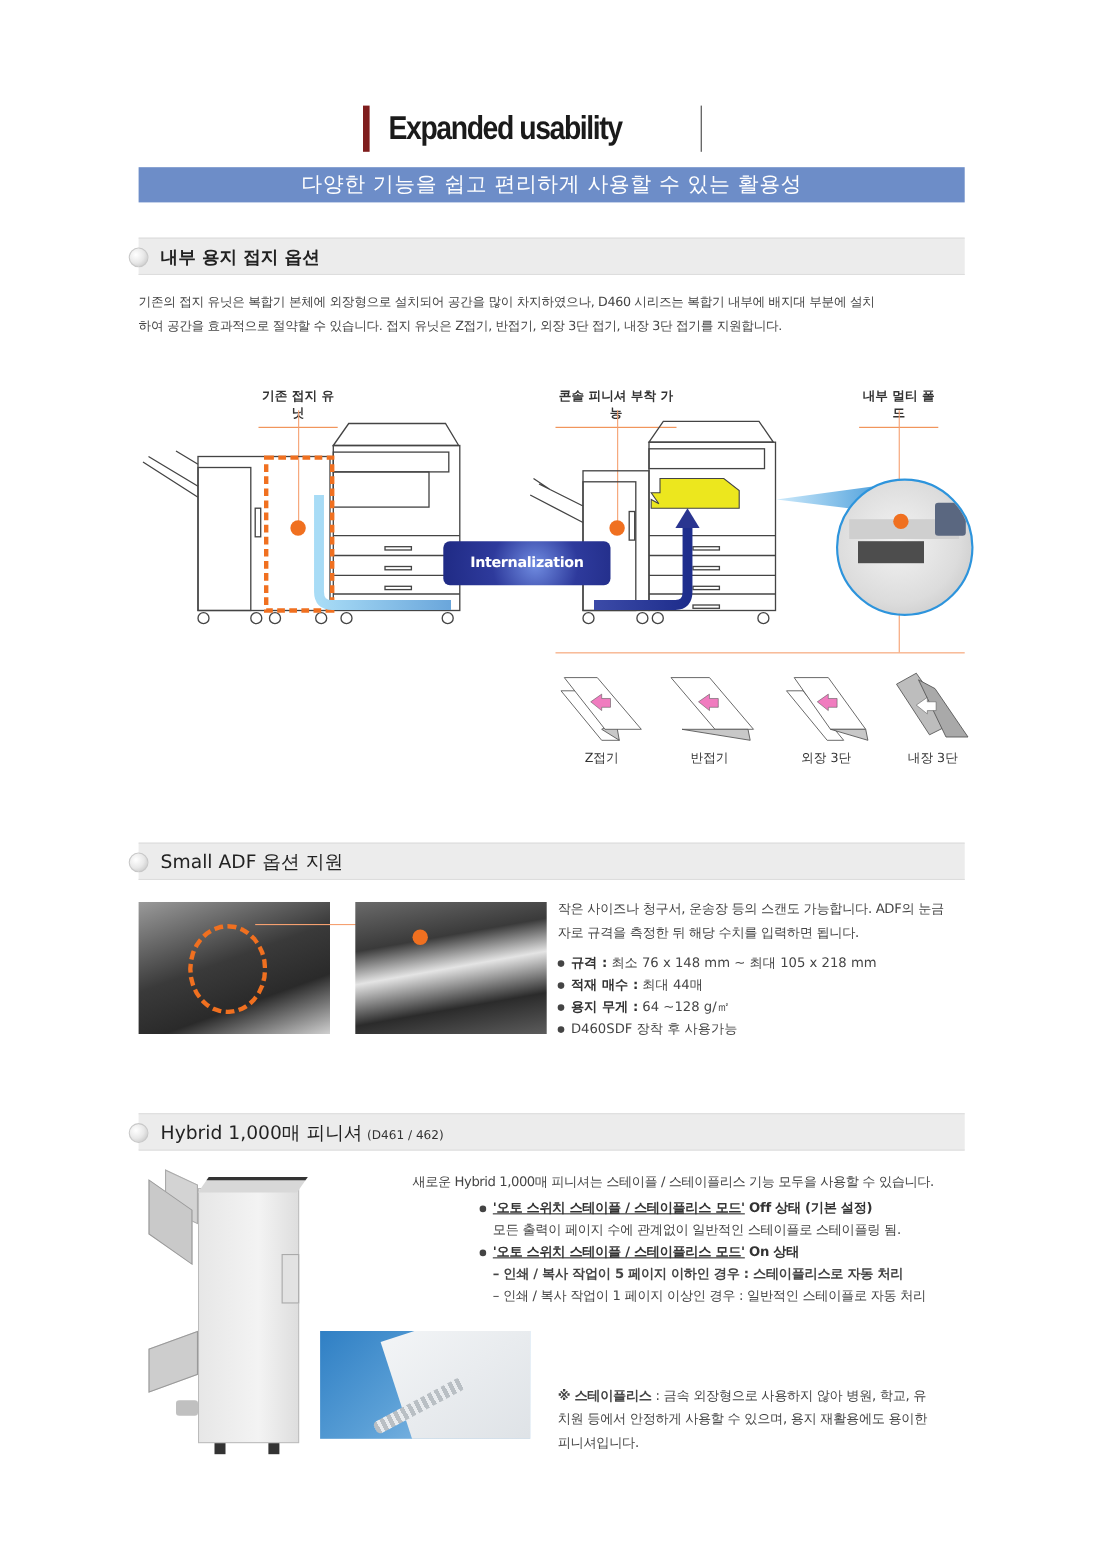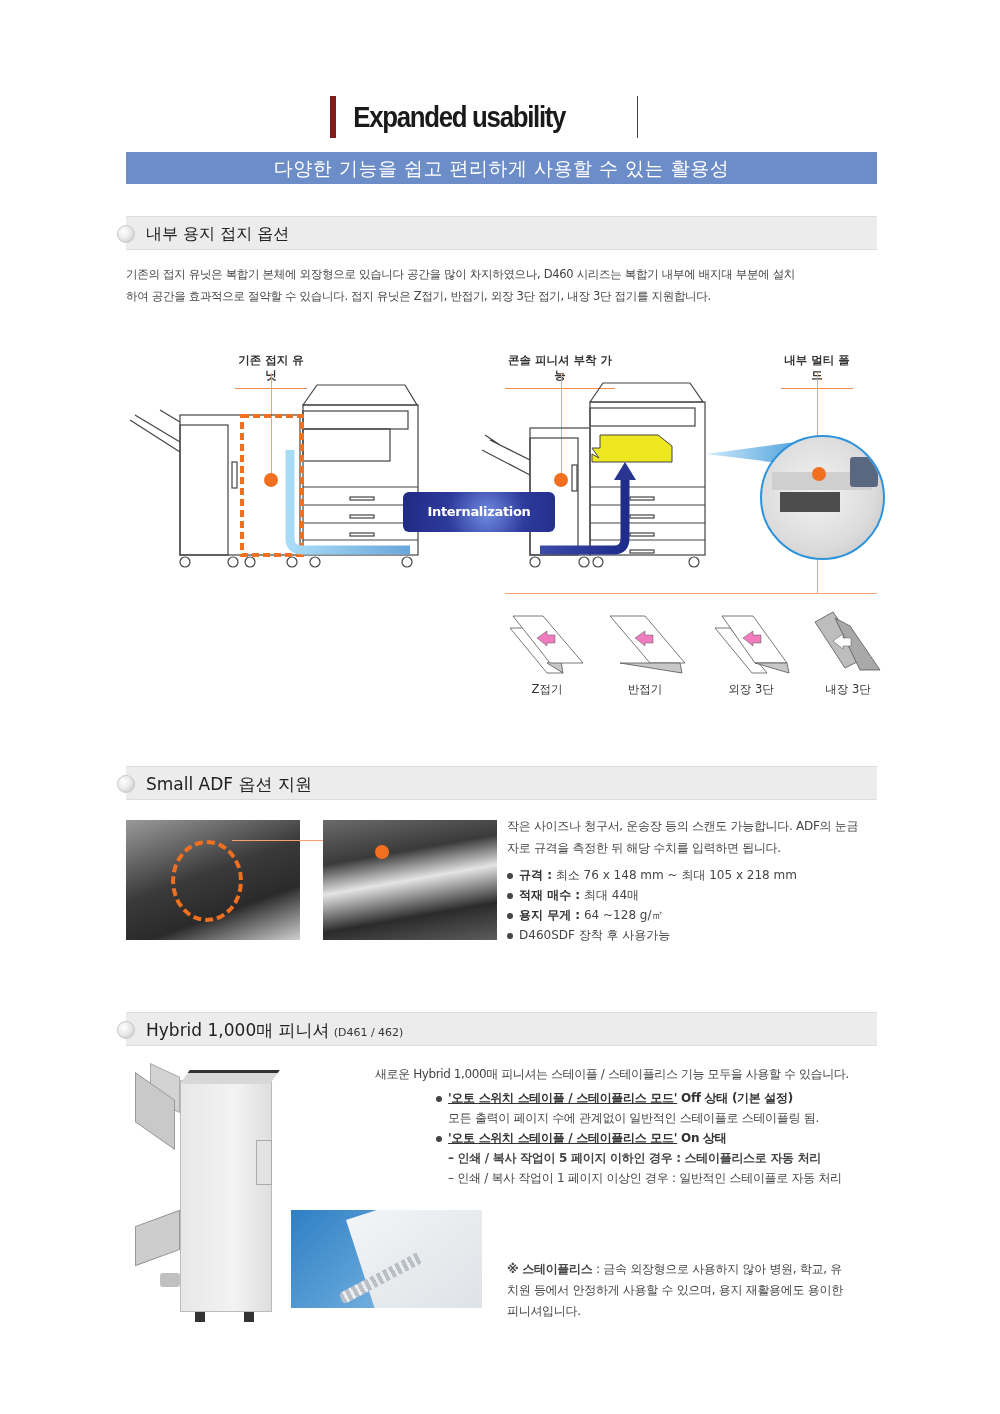--- a/index.html
+++ b/index.html
@@ -7,21 +7,21 @@
   .abs { position: absolute; }
 
   
   .title-wrap { left: 330px; top: 96px; width: 308px; height: 42px; border-left: 6px solid #7f1d1d; border-right: 1px solid #444; }
   .title { font-family: "Liberation Sans", sans-serif; font-weight: bold; font-size: 30px; letter-spacing: -1.5px; color: #1a1a1a; line-height: 42px; transform: scaleX(0.86); display: inline-block; }
   .banner { left: 126px; top: 152px; width: 751px; height: 32px; background: #6d8dc8; color: #fff; text-align: center; font-size: 19px; line-height: 32px; letter-spacing: 0.5px; }
 
   
   .sec { left: 126px; width: 751px; height: 34px; background: #ececec; border-top: 1px solid #ddd; border-bottom: 1px solid #ddd; }
   .sec .bullet { position: absolute; left: -9px; top: 8px; width: 18px; height: 18px; border-radius: 50%; background: radial-gradient(circle at 35% 35%, #ffffff 0%, #e8e8e8 50%, #bdbdbd 100%); border: 1px solid #c8c8c8; }
-  .sec .label { position: absolute; left: 20px; top: 0; line-height: 34px; font-size: 16px; color: #222; font-weight: normal; }
+  .sec .label { position: absolute; left: 20px; top: 0; line-height: 34px; font-size: 16px; color: #222; font-weight: bold; }
   .sec .label.light { font-weight: normal; font-size: 17px; }
   .sec .small { font-size: 11px; font-weight: normal; color: #333; margin-left: 4px; }
 
   .para { font-size: 11.5px; color: #444; line-height: 22px; letter-spacing: -0.3px; }
 
   
   .dlabel { font-size: 11.5px; font-weight: bold; color: #333; text-align: center; padding-bottom: 5px; border-bottom: 1px solid #f08a4b; }
   .orange-line { background: #f5a070; }
   .orange-dot { width: 14px; height: 14px; border-radius: 50%; background: #f07020; }
 
@@ -39,21 +39,21 @@
 <div class="abs title-wrap">
   <span class="title">Expanded usability</span>
 </div>
 <div class="abs banner">다양한 기능을 쉽고 편리하게 사용할 수 있는 활용성</div>
 
 <div class="abs sec" style="top:216px;">
   <span class="bullet"></span>
   <span class="label">내부 용지 접지 옵션</span>
 </div>
 <div class="abs para" style="left:126px; top:263px; width:760px;">
-  <div>기존의 접지 유닛은 복합기 본체에 외장형으로 있습니다 공간을 많이 차지하였으나, D460 시리즈는 복합기 내부에 배지대 부분에 설치</div>
+  <div>기존의 접지 유닛은 복합기 본체에 외장형으로 설치되어 공간을 많이 차지하였으나, D460 시리즈는 복합기 내부에 배지대 부분에 설치</div>
   <div>하여 공간을 효과적으로 절약할 수 있습니다. 접지 유닛은 Z접기, 반접기, 외장 3단 접기, 내장 3단 접기를 지원합니다.</div>
 </div>
 
 <div class="abs" style="left:0; top:340px; width:1000px; height:370px;">
 
   <div class="abs dlabel" style="left:235px; top:13px; width:72px;">기존 접지 유닛</div>
   <div class="abs orange-line" style="left:271px; top:33px; width:1px; height:106px;"></div>
 
   <div class="abs dlabel" style="left:505px; top:13px; width:110px;">콘솔 피니셔 부착 가능</div>
   <div class="abs orange-line" style="left:561px; top:33px; width:1px; height:106px;"></div>

